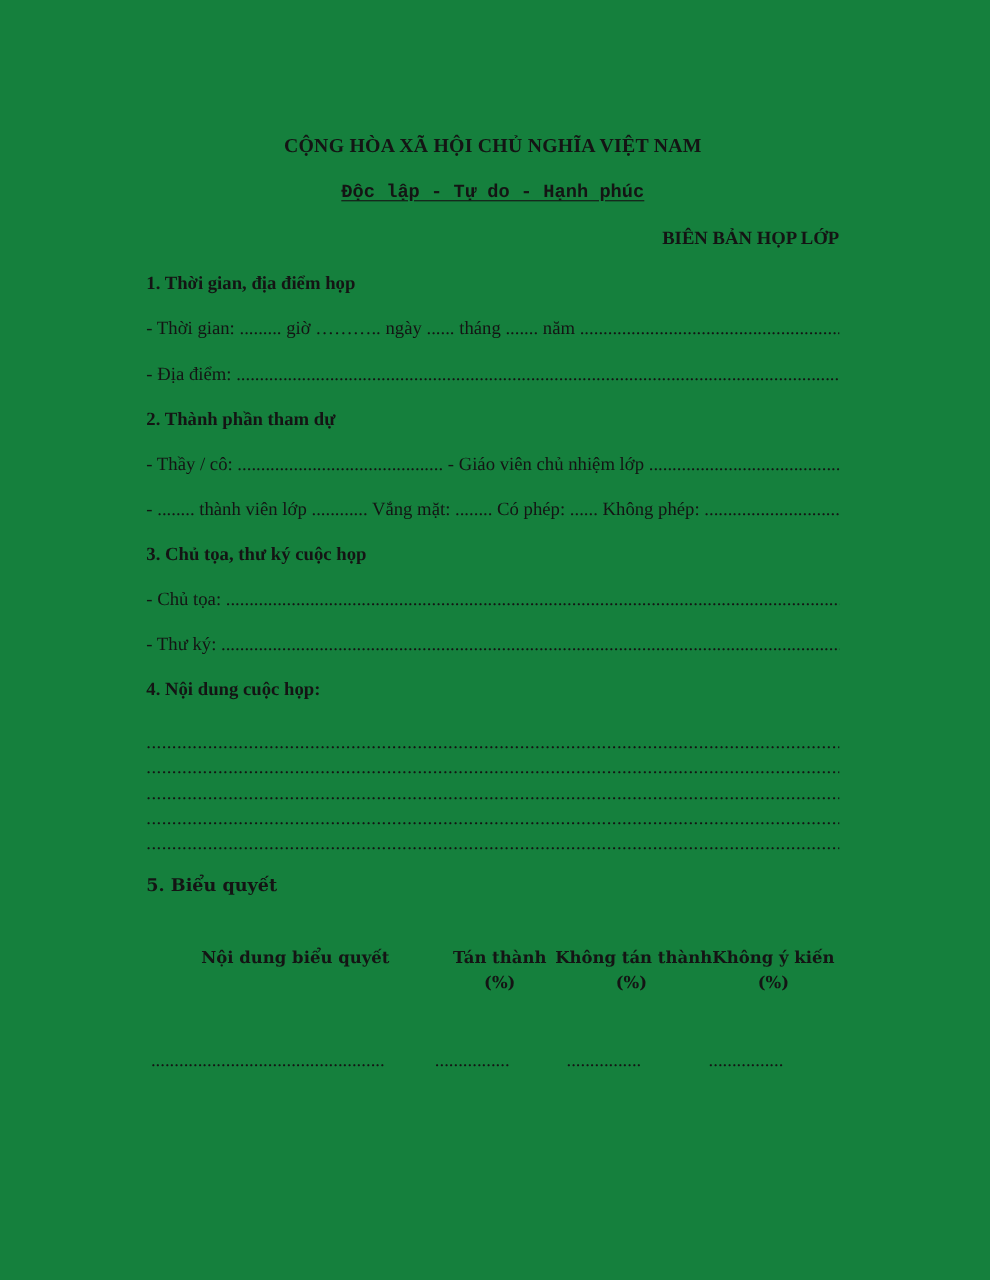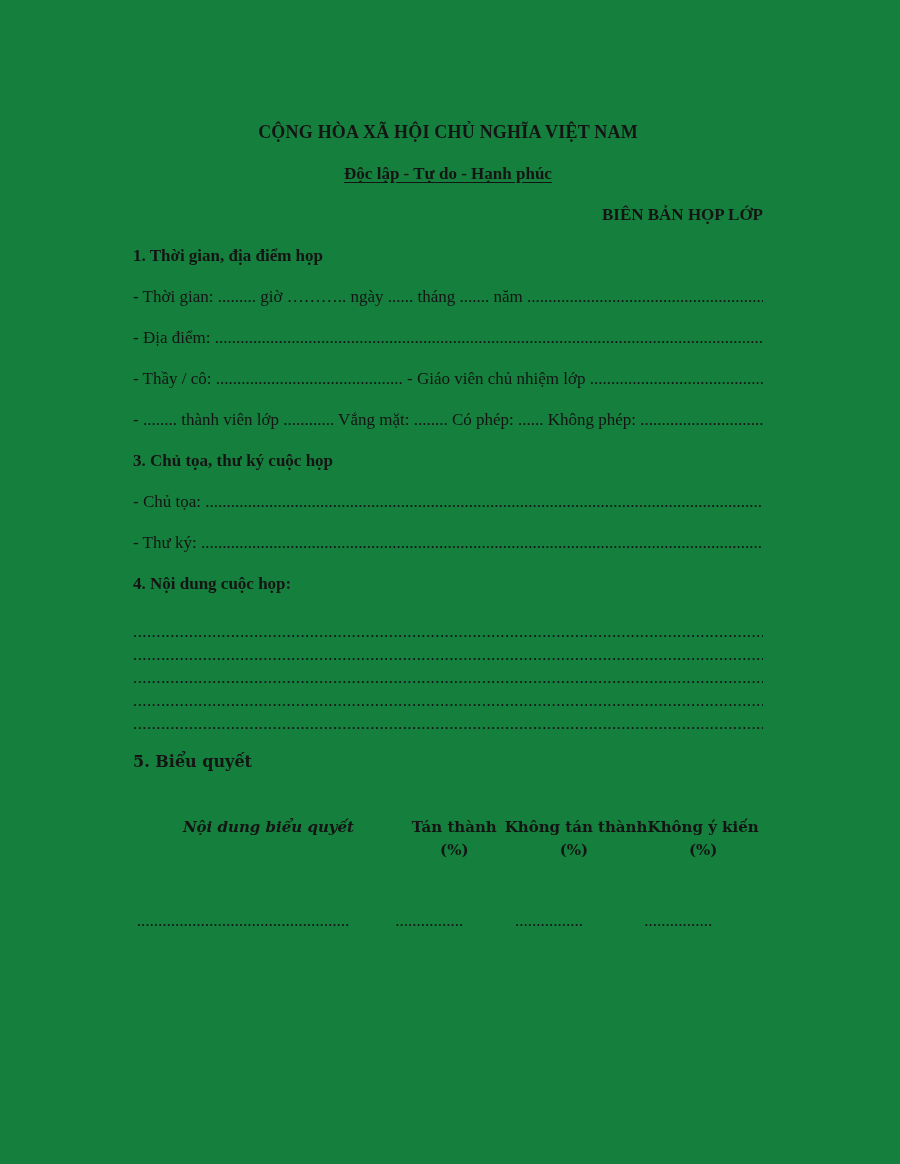--- a/index.html
+++ b/index.html
@@ -23,20 +23,21 @@
     letter-spacing:.2px;
   }
   .doc-motto{
     font:bold 17px/21px "Liberation Serif",serif;
     text-align:center;
     margin-top:20px !important;
   }
   .doc-motto span{
     text-decoration:underline;
     text-underline-offset:3px;
+    font-family:Liberation Mono, monospace;
   }
   .doc-heading{
     font:bold 17px/21px "Liberation Serif",serif;
     text-align:right;
     margin-top:20px !important;
   }
   .sec-heading{
     font:bold 17px/21px "Liberation Serif",serif;
     margin-top:20px !important;
   }
@@ -70,41 +71,42 @@
     display:flex;
     margin-top:48px;
     font:17px/21px "Liberation Serif",serif;
     text-align:center;
     transform:translateX(-25px);
   }
   .vt-row .cell{
     white-space:nowrap;
     overflow:hidden;
   }
-  .c1{width:43%;font-style:italic;}
+  .c1{width:43%;}
   .c2{width:16%;}
   .c3{width:22%;}
   .c4{width:19%;}
 </style>
 </head>
 <body>
 
 <div class="page">
   <div class="content">
 
     <p class="doc-title-line">CỘNG HÒA XÃ HỘI CHỦ NGHĨA VIỆT NAM</p>
 
     <p class="doc-motto"><span>Độc lập - Tự do - Hạnh phúc</span></p>
 
     <p class="doc-heading">BIÊN BẢN HỌP LỚP</p>
 
     <p class="sec-heading">1. Thời gian, địa điểm họp</p>
     <p class="fill-line">- Thời gian: ......... giờ ……….. ngày ...... tháng ....... năm ....................................................................</p>
     <p class="fill-line">- Địa điểm: ....................................................................................................................................................................................................................................</p>
 
+    <p class="sec-heading">2. Thành phần tham dự</p>
     <p class="fill-line">- Thầy / cô: ............................................ - Giáo viên chủ nhiệm lớp ..................................................</p>
     <p class="fill-line">- ........ thành viên lớp ............ Vắng mặt: ........ Có phép: ...... Không phép: ........................................</p>
 
     <p class="sec-heading">3. Chủ tọa, thư ký cuộc họp</p>
     <p class="fill-line">- Chủ tọa: ....................................................................................................................................................................................................................................</p>
     <p class="fill-line">- Thư ký: ....................................................................................................................................................................................................................................</p>
 
     <p class="sec-heading">4. Nội dung cuộc họp:</p>
     <div class="dotted-block">
       <p>........................................................................................................................................................................................................................................................</p>

